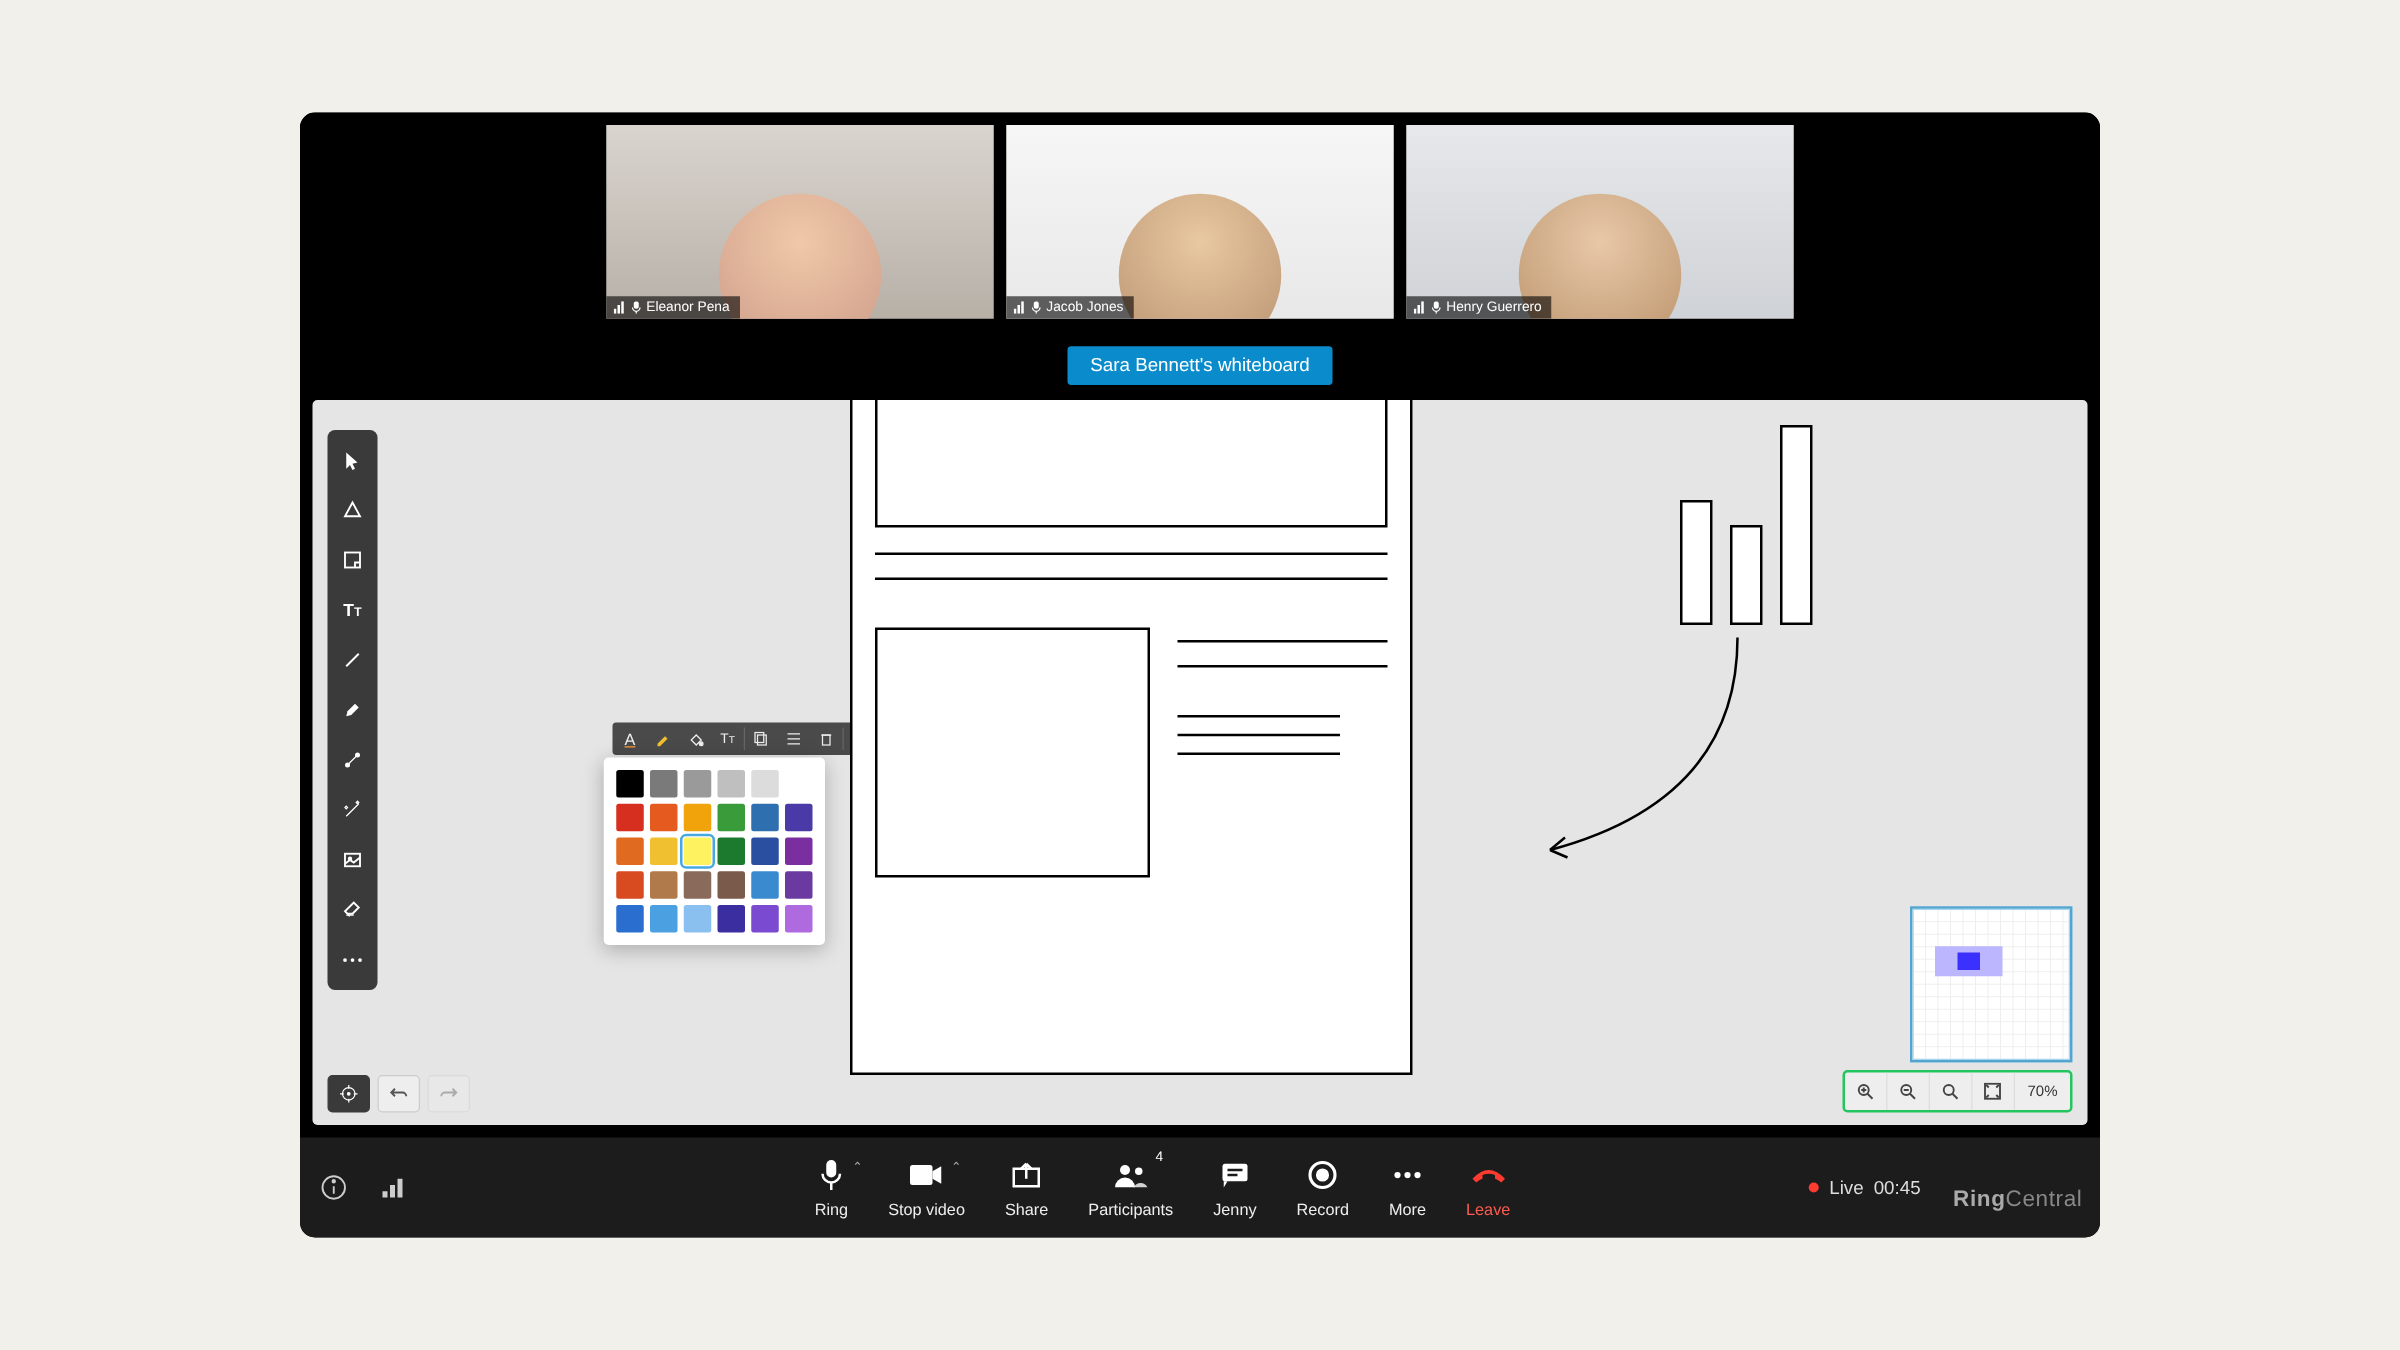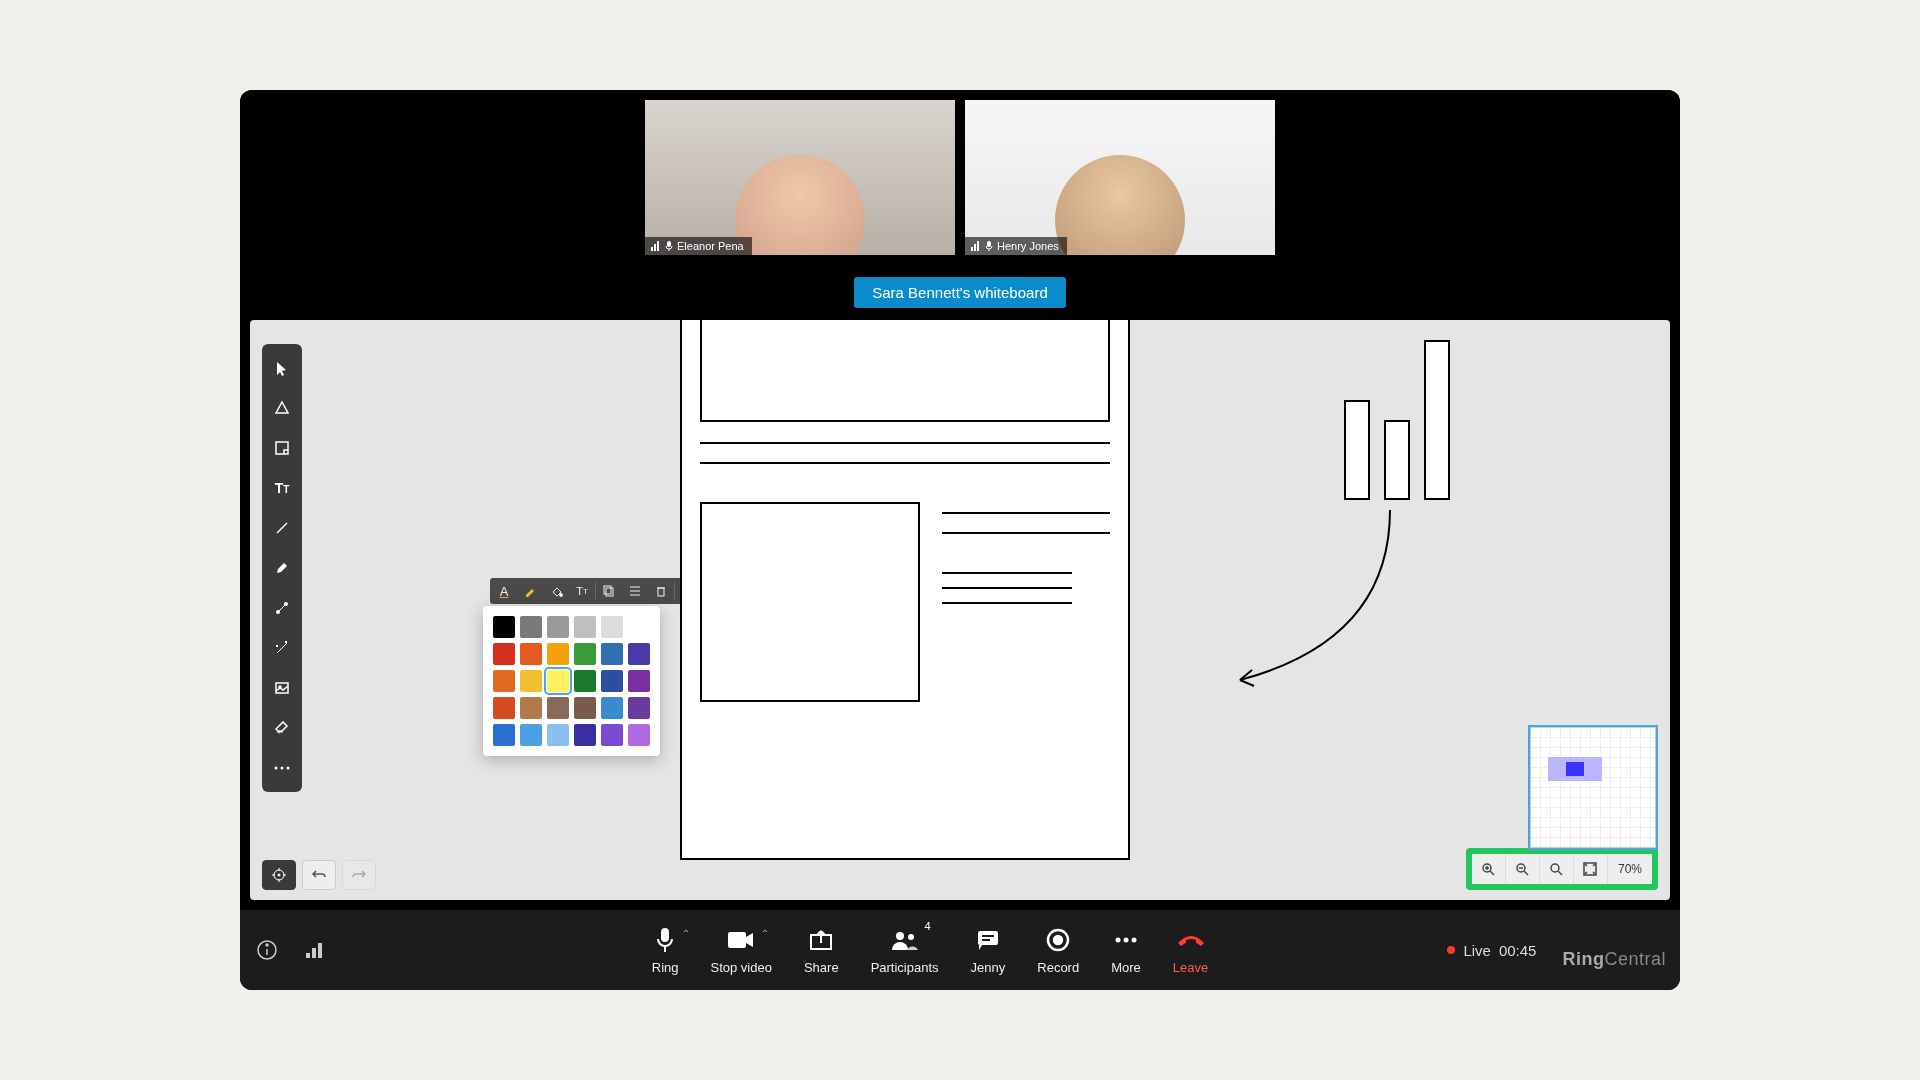--- a/index.html
+++ b/index.html
@@ -112,21 +112,21 @@
     width:34px; height:30px; border-radius:4px;
     display:flex;align-items:center;justify-content:center;
     color:#555; cursor:pointer;
   }
   .bl-btn.dark { background:#3a3a3a; border-color:#3a3a3a; color:#fff;}
   .bl-btn.disabled { opacity:.4; cursor:default;}
   
   .zoom-controls {
     position:absolute; right:12px; bottom:10px;
     display:flex; align-items:center;
-    background:#eee; border:6px solid #22c55e; border-radius:4px;
+    background:#eee; border:2px solid #22c55e; border-radius:4px;
     overflow:hidden;
   }
   .zoom-btn { width:34px; height:30px; display:flex;align-items:center;justify-content:center; color:#444; cursor:pointer; border-right:1px solid #ddd;}
   .zoom-pct { padding:0 10px; font-size:12px; color:#333;}
   
   .minimap {
     position:absolute; right:12px; bottom:50px;
     width:130px; height:125px;
     background:#fff;
     border:2px solid #53a4ce;
@@ -268,21 +268,43 @@
               <rect x="6" y="0" width="2" height="10" fill="#fff"></rect>
             </svg>
           </span>
         <span class="mic-icon">
             <svg width="8" height="10">
               <rect x="2" y="0" width="4" height="6" rx="2" fill="#fff"></rect>
               <path d="M1 5a3 3 0 006 0" stroke="#fff" fill="none"></path>
               <line x1="4" y1="8" x2="4" y2="10" stroke="#fff"></line>
             </svg>
           </span>
-        <span>Henry Jones</span>
+        <span>Jacob Jones</span>
+      </div>
+    </div>
+    <div class="video-tile tile-bg-4">
+      <div class="avatar-bg">
+          <div class="person-shape" style="background:radial-gradient(circle at 50% 30%,#e8c8a8,#b89068)"></div>
+        </div>
+      <div class="name-tag">
+        <span class="sig-icon">
+            <svg width="10" height="10">
+              <rect x="0" y="6" width="2" height="4" fill="#fff"></rect>
+              <rect x="3" y="3" width="2" height="7" fill="#fff"></rect>
+              <rect x="6" y="0" width="2" height="10" fill="#fff"></rect>
+            </svg>
+          </span>
+        <span class="mic-icon">
+            <svg width="8" height="10">
+              <rect x="2" y="0" width="4" height="6" rx="2" fill="#fff"></rect>
+              <path d="M1 5a3 3 0 006 0" stroke="#fff" fill="none"></path>
+              <line x1="4" y1="8" x2="4" y2="10" stroke="#fff"></line>
+            </svg>
+          </span>
+        <span>Henry Guerrero</span>
       </div>
     </div>
   </div>
 
   <div class="wb-wrap">
     <div class="wb-title">Sara Bennett's whiteboard</div>
     <div class="wb-canvas">
 
       <div class="left-toolbar">
         <div class="tb-btn">

